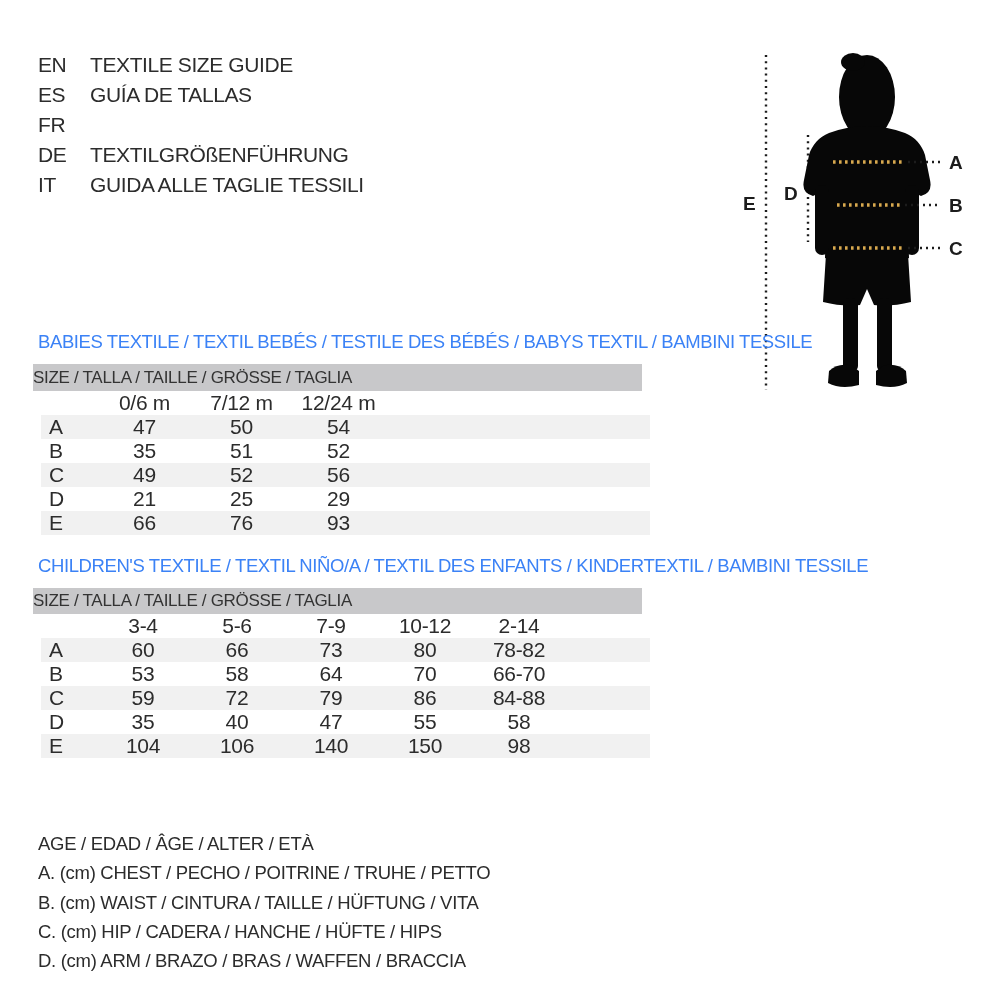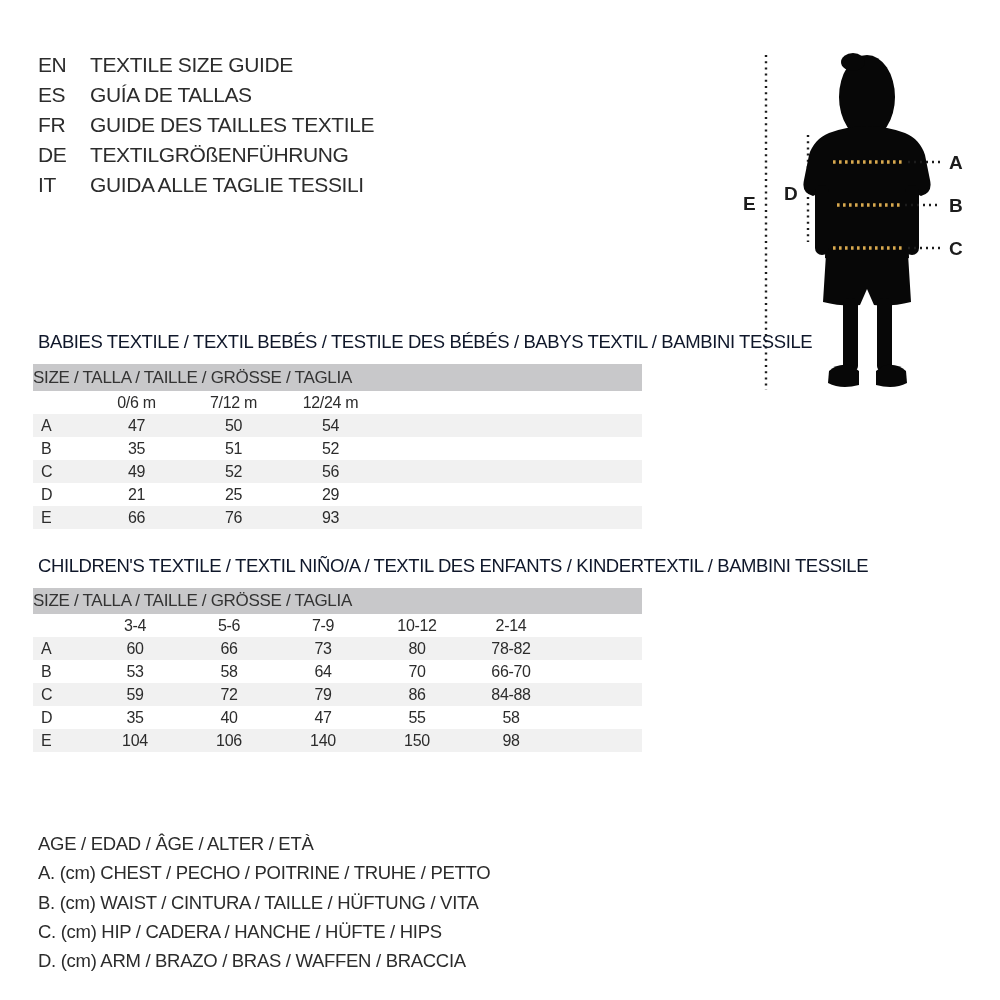--- a/index.html
+++ b/index.html
@@ -6,32 +6,32 @@
   .page{
     position:relative;width:1000px;height:1000px;background:#ffffff;overflow:hidden;
     font-family:"Liberation Sans",sans-serif;color:#2c2c2c;
   }
   
   .lang-list{position:absolute;left:38px;top:50px;}
   .lang-row{display:flex;height:30px;line-height:30px;font-size:21px;letter-spacing:-0.4px;}
   .lang-code{width:52px;flex:0 0 52px;}
   .lang-title{white-space:nowrap;}
   
-  .section-title{position:absolute;left:38px;font-size:18.5px;letter-spacing:-0.4px;white-space:nowrap;color:#0f172a;}
+  .section-title{position:absolute;left:38px;font-size:18.5px;letter-spacing:-0.4px;white-space:nowrap;color:#3b82f6;}
   .babies-title{top:331px;}
   .children-title{top:555px;}
   
   .size-bar{position:absolute;left:33px;width:609px;background:#c8c8ca;color:#333;
     font-size:17px;letter-spacing:-0.3px;padding-left:0;box-sizing:border-box;
     display:flex;align-items:center;white-space:nowrap;}
   .babies-bar{top:364px;height:27px;}
   .children-bar{top:588px;height:26px;}
   
-  table.size-table{position:absolute;left:33px;width:609px;border-collapse:collapse;table-layout:fixed;
-    font-size:16px;letter-spacing:-0.3px;color:#2c2c2c;}
+  table.size-table{position:absolute;left:41px;width:609px;border-collapse:collapse;table-layout:fixed;
+    font-size:21px;letter-spacing:-0.3px;color:#2c2c2c;}
   .babies-table{top:391px;}
   .children-table{top:614px;}
   table.size-table tr{height:23px;}
   table.size-table th,table.size-table td{padding:0;font-weight:normal;text-align:center;vertical-align:middle;}
   table.size-table .rowhead{text-align:left;padding-left:8px;}
   table.size-table tbody tr:nth-child(odd){background:#f1f1f1;}
   
   .legend{position:absolute;left:38px;top:829px;}
   .legend-line{height:29.3px;line-height:29.3px;font-size:18.5px;letter-spacing:-0.3px;white-space:nowrap;}
   
@@ -47,21 +47,20 @@
     <div class="lang-row">
       <span class="lang-code">EN</span>
       <span class="lang-title">TEXTILE SIZE GUIDE</span>
     </div>
     <div class="lang-row">
       <span class="lang-code">ES</span>
       <span class="lang-title">GUÍA DE TALLAS</span>
     </div>
     <div class="lang-row">
       <span class="lang-code">FR</span>
-      <span class="lang-title">GUIDE DES TAILLES TEXTILE</span>
     </div>
     <div class="lang-row">
       <span class="lang-code">DE</span>
       <span class="lang-title">TEXTILGRÖßENFÜHRUNG</span>
     </div>
     <div class="lang-row">
       <span class="lang-code">IT</span>
       <span class="lang-title">GUIDA ALLE TAGLIE TESSILI</span>
     </div>
   </div>

